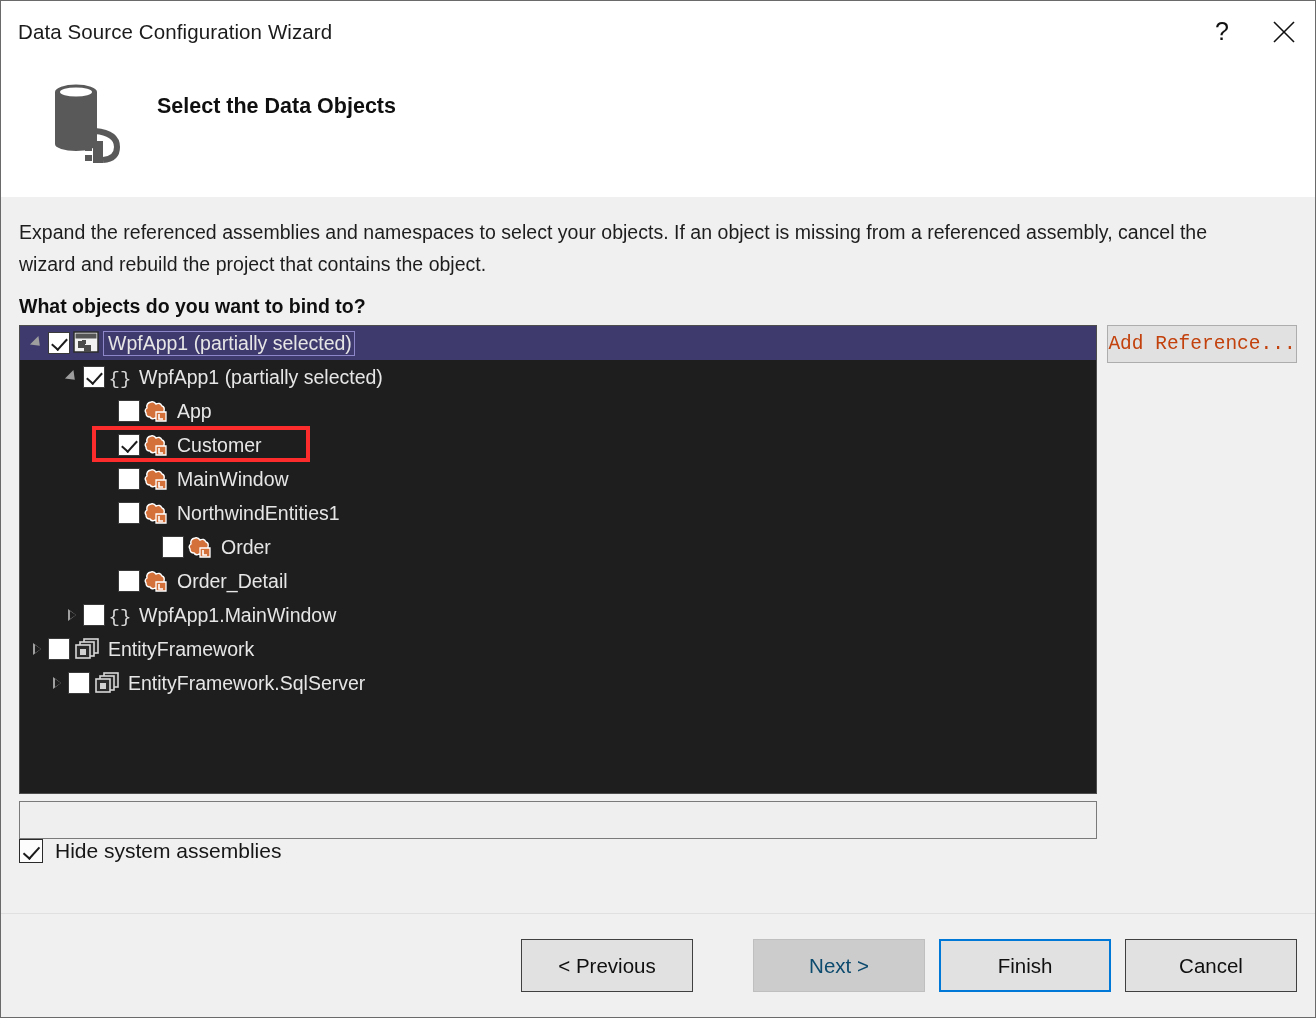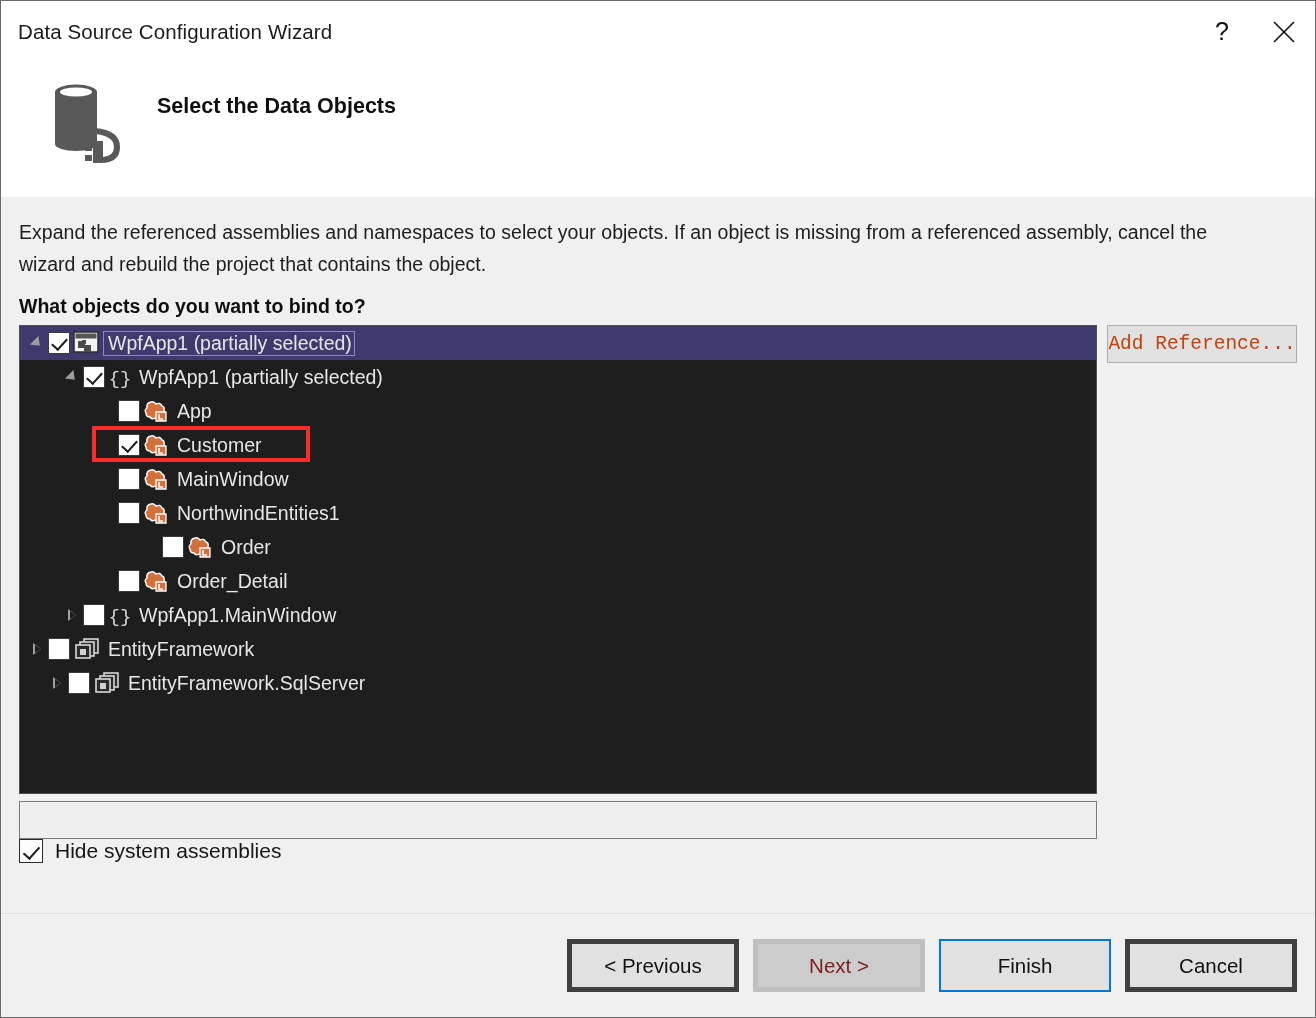--- a/index.html
+++ b/index.html
@@ -253,29 +253,30 @@
     justify-content: flex-end;
     padding-right: 18px;
     gap: 14px;
   }
   .btn {
     width: 172px;
     height: 53px;
     font-size: 20.5px;
     font-family: "Liberation Sans", sans-serif;
     background: #e1e1e1;
-    border: 5px solid #404040;
+    border: 1px solid #404040;
     color: #101010;
     cursor: default;
     padding: 0;
   }
   .btn.disabled {
     background: #cccccc;
     border-color: #bfbfbf;
-    color: #7f1d1d;
+    color: #0c4a6e;
+    margin-left: 46px;
   }
   .btn.default {
     border: 2px solid #0078d7;
     background: #e1e1e1;
   }
 </style>
 </head>
 <body>
 
 <div id="wizard">

